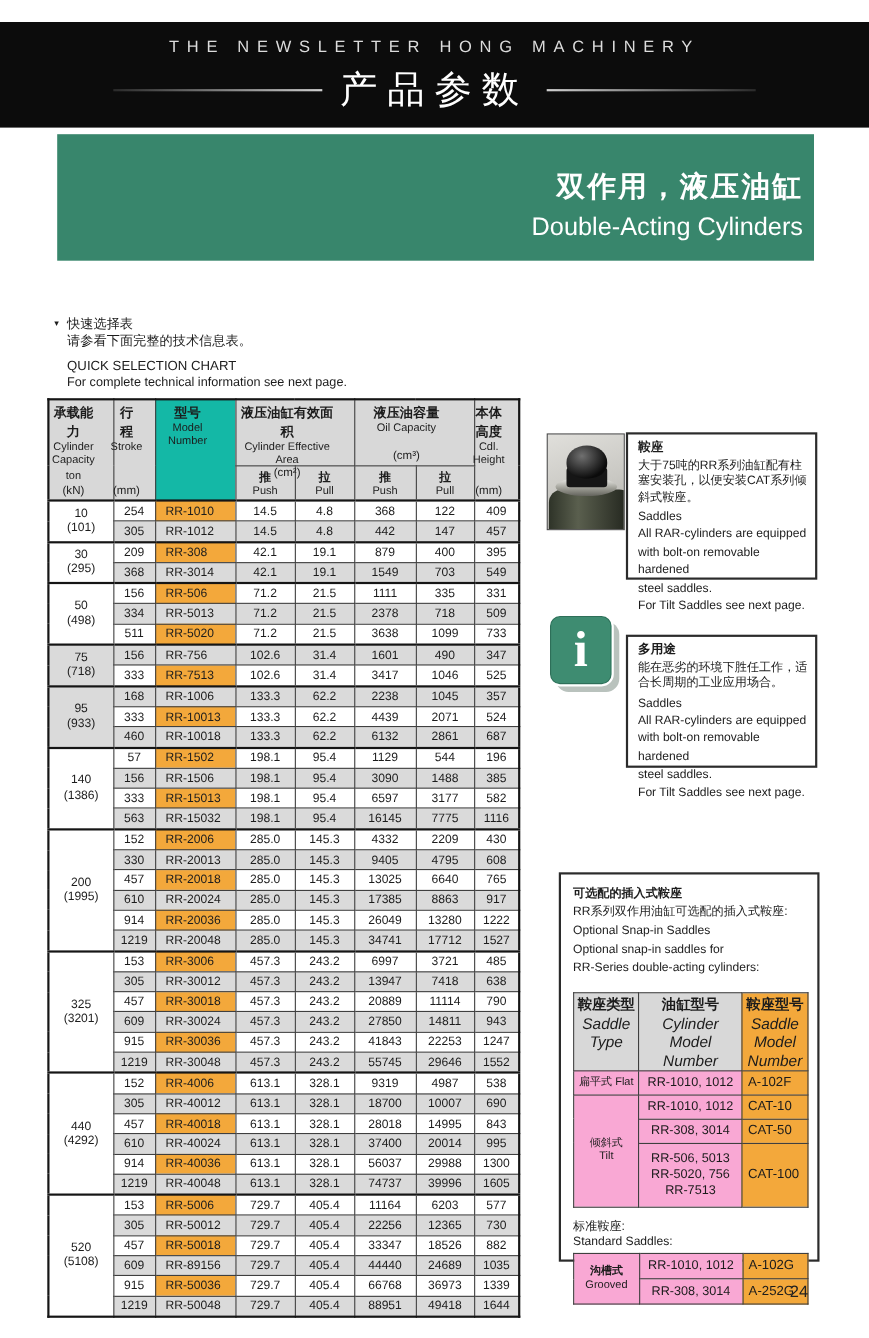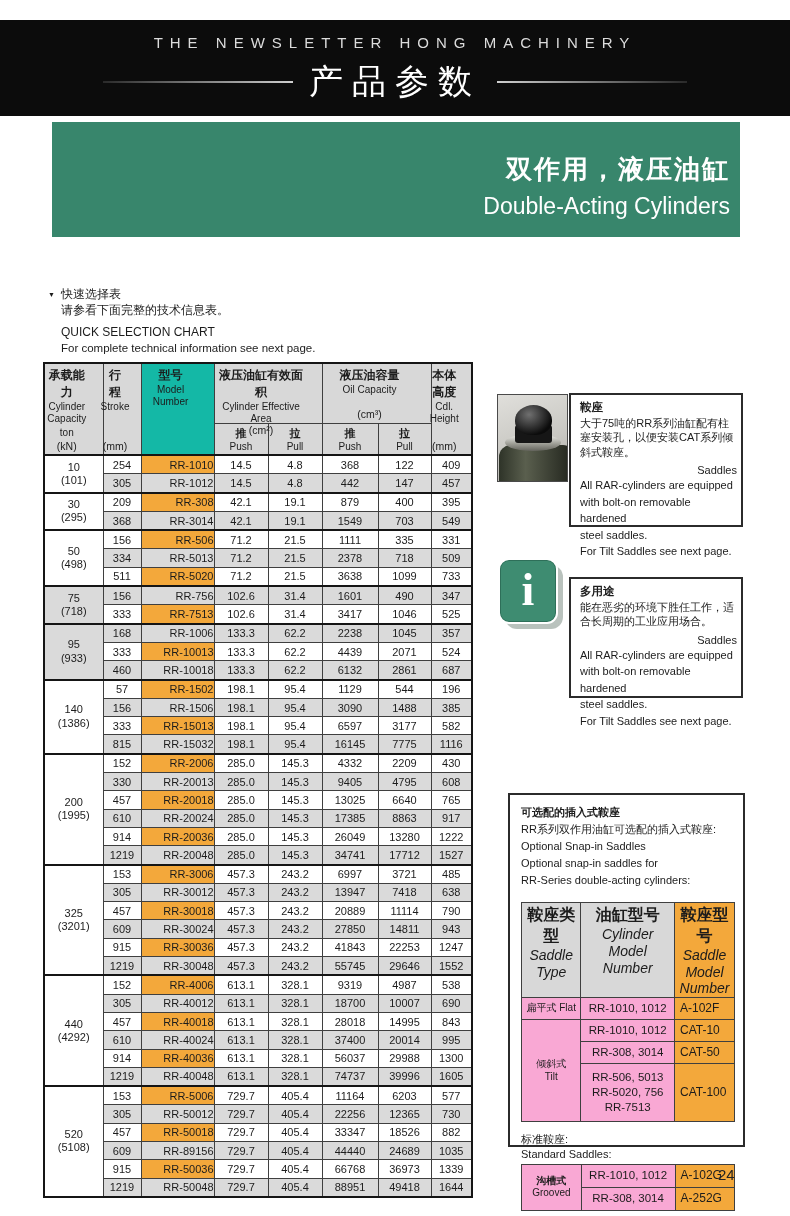--- a/index.html
+++ b/index.html
@@ -53,21 +53,21 @@
   .hwrap.tall { height:90px; }
   .hwrap.short { height:58px; }
   .h-zh { font-size:12px; font-weight:bold; }
   .h-en { font-size:10px; line-height:1.15; }
   .h-unit { font-size:10.5px; margin-top:auto; }
   .pp .h-zh { font-size:11px; }
   .pp .h-en { font-size:10px; }
   .mt tbody td { height:17.3px; background:#ffffff; }
   .mt tbody tr.even td { background:#DADADA; }
   .mt tbody td.cap-cell { background:#ffffff; line-height:1.2; }
-  .mt tbody td.model-cell { text-align:right; padding-left:9px; background:#F3A83B; }
+  .mt tbody td.model-cell { text-align:left; padding-left:9px; background:#F3A83B; }
   .mt tbody tr.group-start td { border-top:2px solid #151515; }
   
   .photo {
     position:absolute; left:497px; top:394px; width:71px; height:88px;
     border:1px solid #4a4a4a; box-sizing:border-box; overflow:hidden;
     background:linear-gradient(160deg,#e0dfdb 0%,#c9c8c3 55%,#aeada7 100%);
   }
   .photo .cyl {
     position:absolute; bottom:-8px; left:1px; width:76px; height:44px;
     background:linear-gradient(90deg,#2e3328,#5a5f4e 35%,#1e211a);
@@ -88,42 +88,42 @@
     background:radial-gradient(ellipse at 38% 32%,#707070,#0b0b0b 72%);
   }
   .sidebox {
     position:absolute; box-sizing:border-box; background:#ffffff;
     border:2px solid #2b2b2b; font-size:11px; line-height:1.3;
   }
   .box-saddles { left:569px; top:393px; width:174px; height:134px; padding:5px 4px 0 9px; }
   .box-info    { left:569px; top:577px; width:174px; height:121px; padding:5px 4px 0 9px; }
   .sb-title { font-weight:bold; font-size:11.5px; }
   .sb-zh { margin-top:1px; }
-  .sb-en-title { margin-top:4px;text-align:right; }
+  .sb-en-title { margin-top:4px; }
   .sb-en { line-height:1.5; }
   .info-icon { position:absolute; left:498px; top:558px; width:60px; height:66px; }
   .info-icon .shadow { position:absolute; left:7px; top:7px; width:58px; height:64px; background:#b9c2bd; border-radius:12px; }
   .info-icon .face {
     position:absolute; left:0; top:0; width:56px; height:62px;
     background:#3E8C71; border:2px solid #ffffff; border-radius:11px;
     box-shadow:0 0 0 1px #2e6f59 inset;
     display:flex; align-items:center; justify-content:center;
   }
   .info-icon .glyph {
     font-family:"Liberation Serif", serif; font-weight:bold;
     color:#ffffff; font-size:46px; line-height:1; margin-top:-2px;
   }
   .box-snapin { left:508px; top:793px; width:237px; height:354px; padding:9px 8px 0 11px; }
   .box-snapin .t-line { font-size:11px; line-height:1.55; }
   
   table.st { border-collapse:collapse; border:1.5px solid #2b2b2b; table-layout:fixed; margin-top:13px; }
   .st th, .st td { border:1px solid #3f3f3f; padding:0; text-align:center; background:#f9a8d4; }
   .st thead th { background:#D8D8D8; font-weight:normal; vertical-align:top; padding-top:2px; }
   .st thead th.orange-h { background:#F3A83B; }
-  .st .s-zh { font-size:16px; font-weight:bold; }
+  .st .s-zh { font-size:13px; font-weight:bold; }
   .st .s-en { font-size:14px; line-height:1.2;font-style:italic; }
   .st td.type-cell { font-size:10px; line-height:1.25; }
   .st td.model-cell2 { font-size:11.5px; }
   .st td.saddle-cell { background:#F3A83B; text-align:left; padding-left:5px; font-size:12px; }
   .st tr.h1 { height:48px; } .st tr.r-a { height:22px; } .st tr.r-big { height:58px; }
   .std-head { margin-top:10px; font-size:11px; line-height:1.35; }
   table.st2 { margin-top:2px; }
   .st2 tr { height:23px; }
   .page-num { position:absolute; left:718px; top:1166px; font-size:15px; color:#222222; }
 </style>
@@ -396,21 +396,21 @@
       <tr class="odd">
         <td>333</td>
         <td class="model-cell">RR-15013</td>
         <td>198.1</td>
         <td>95.4</td>
         <td>6597</td>
         <td>3177</td>
         <td>582</td>
       </tr>
       <tr class="even">
-        <td>815</td>
+        <td>563</td>
         <td class="model-cell">RR-15032</td>
         <td>198.1</td>
         <td>95.4</td>
         <td>16145</td>
         <td>7775</td>
         <td>1116</td>
       </tr>
       <tr class="odd group-start">
         <td rowspan="6" class="cap-cell">
           <div>200</div>

